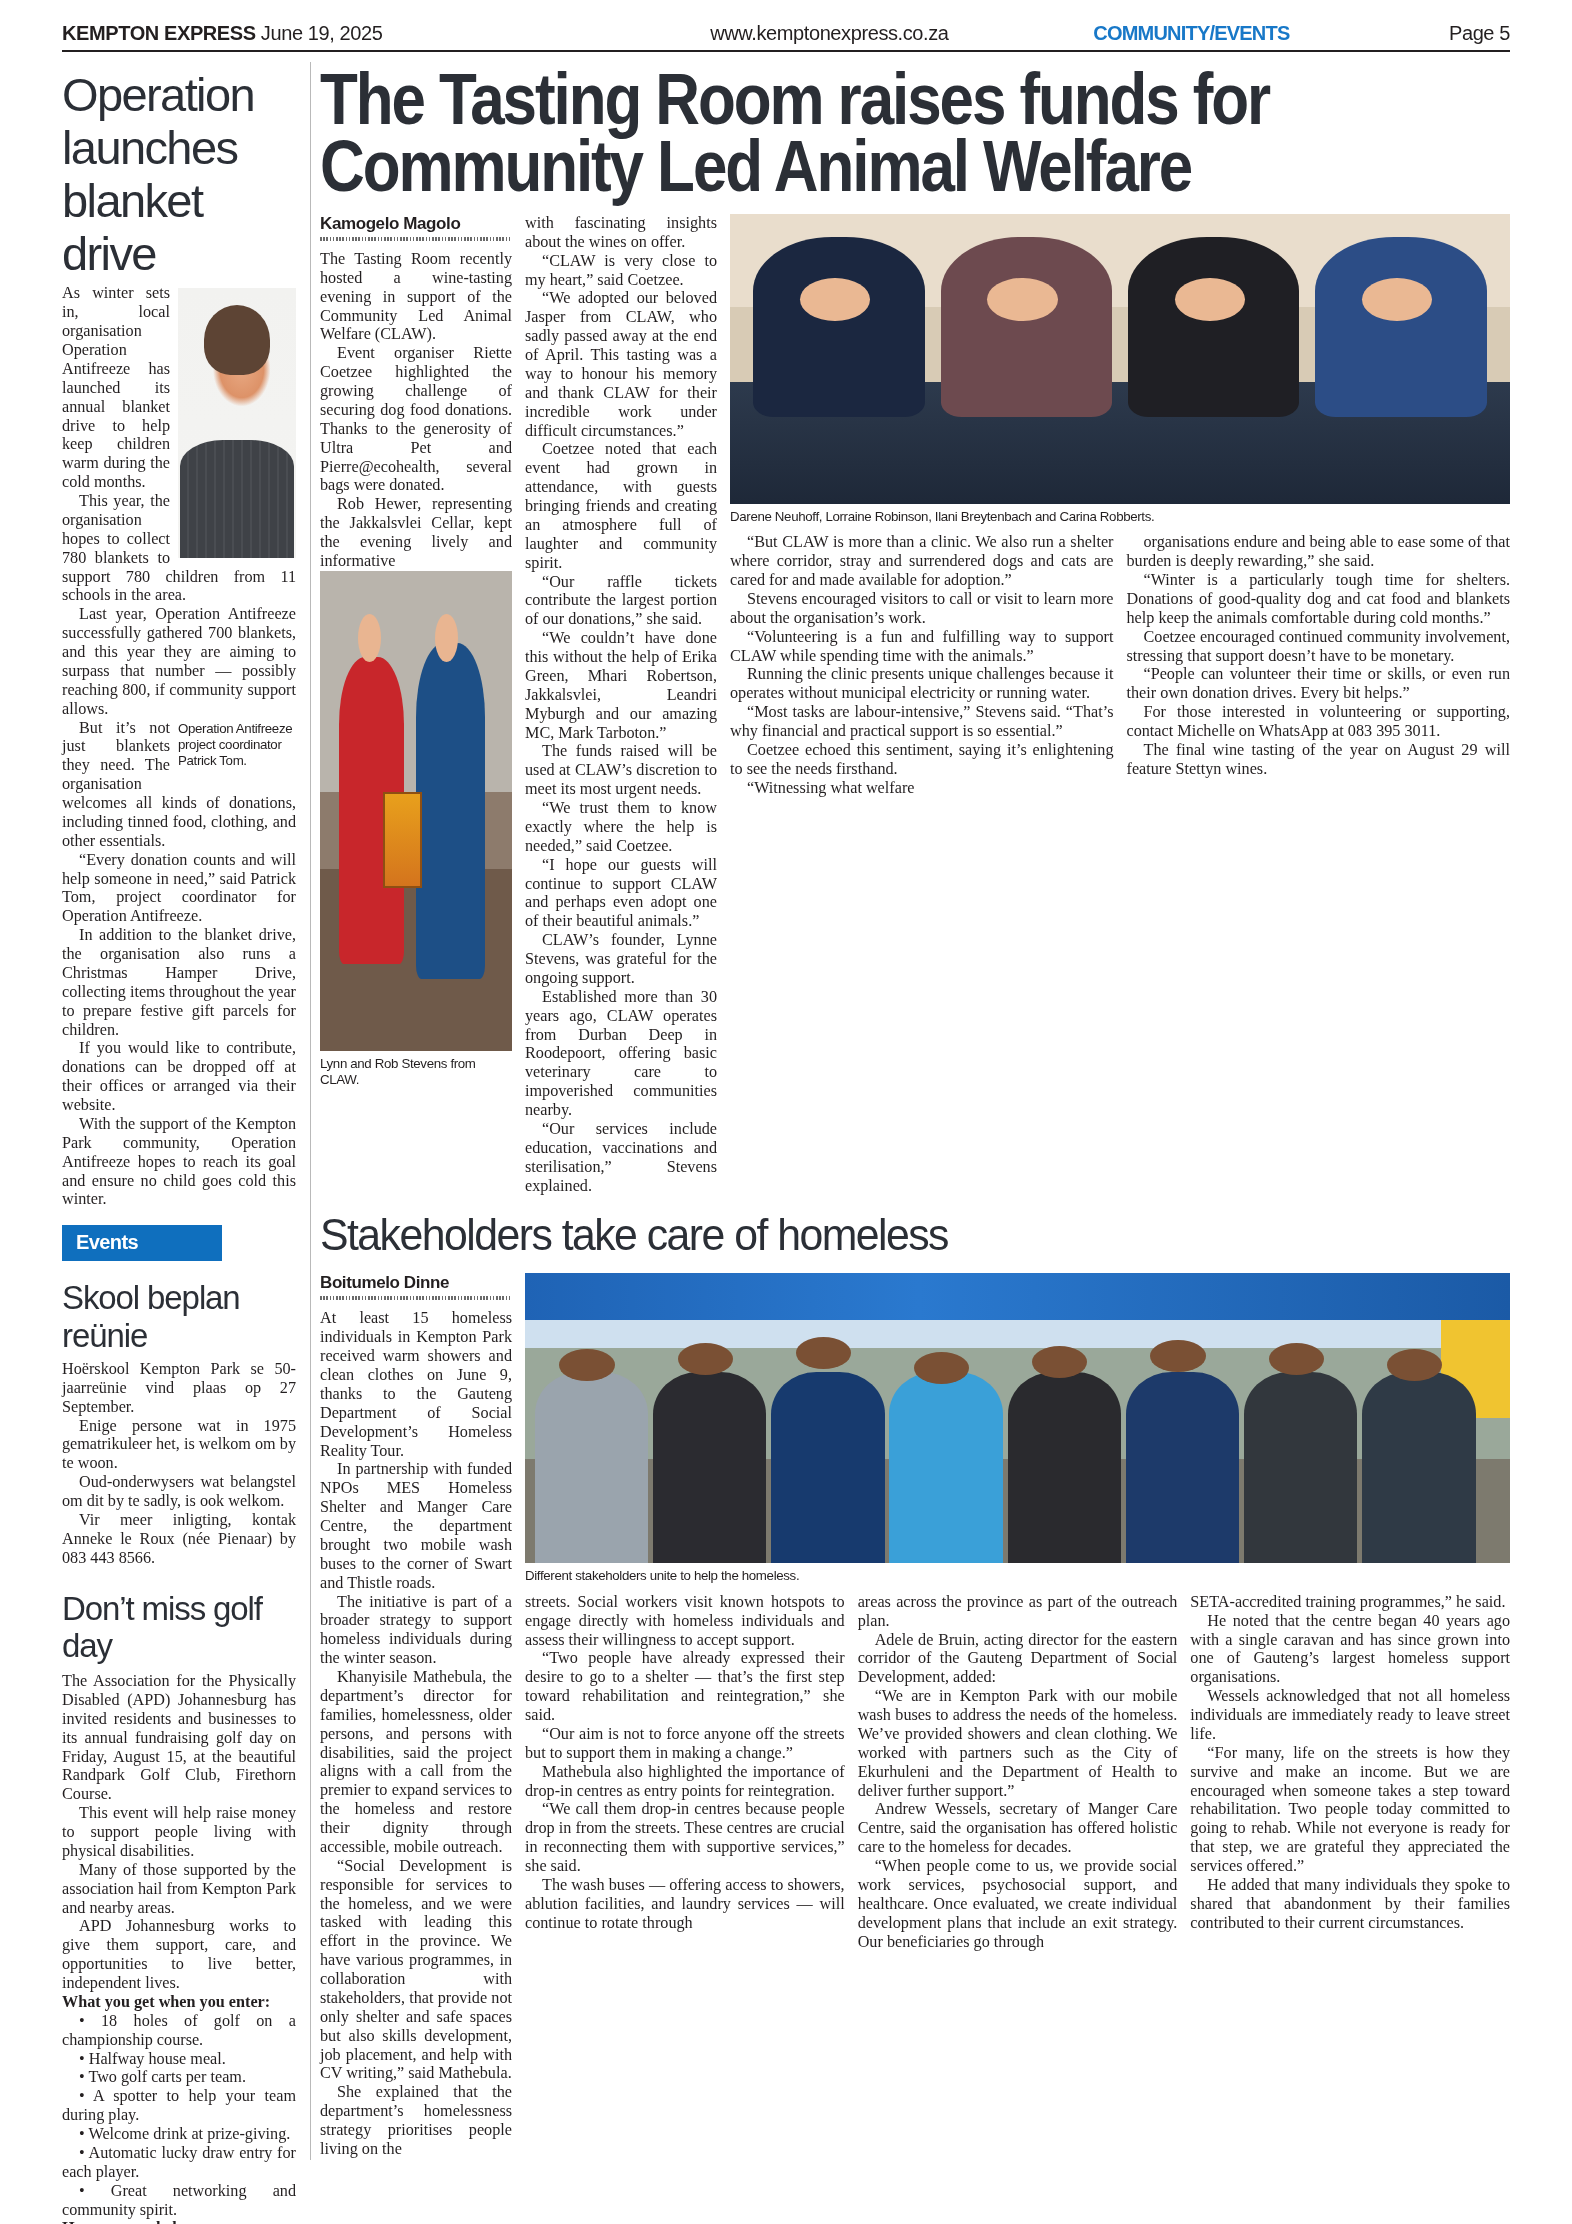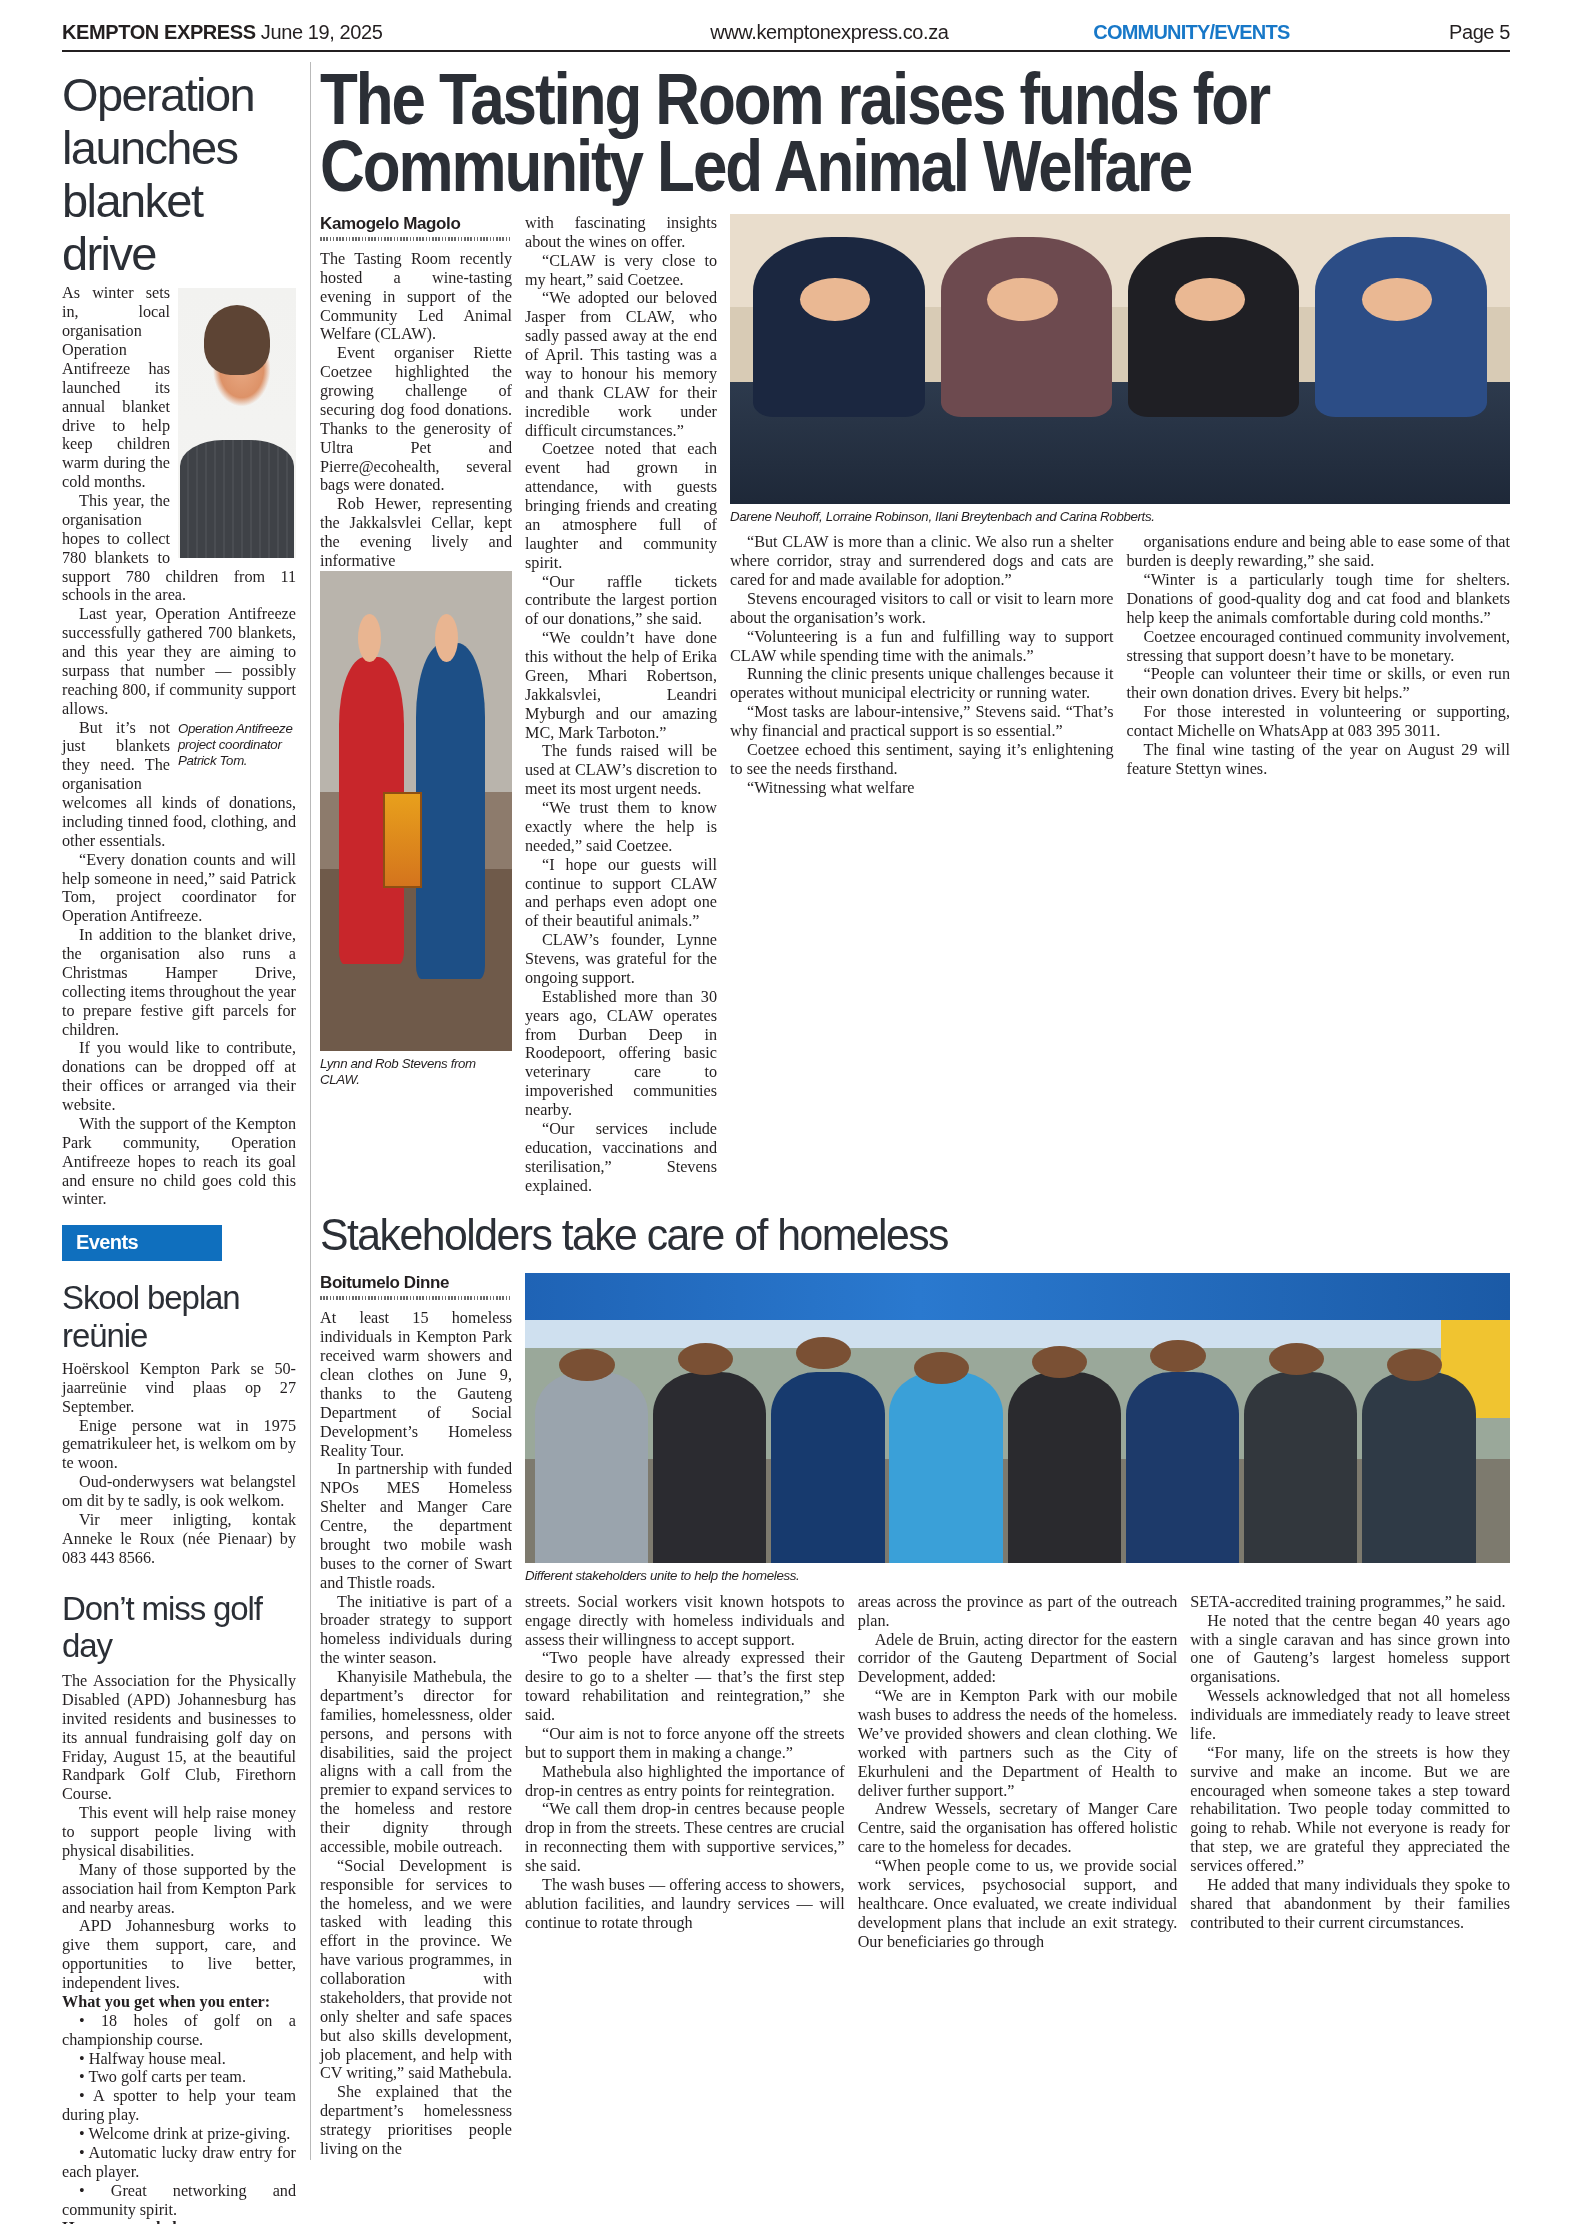--- a/index.html
+++ b/index.html
@@ -8,21 +8,21 @@
     width: 1572px; height: 2224px;
     background: #ffffff;
     font-family: "Liberation Serif", serif;
     color: #231f20;
     overflow: hidden;
   }
   .page { position: relative; width: 1572px; height: 2224px; padding: 0 62px; }
 
   
   .masthead {
-    display: flex; align-items: flex-end;
+    display: flex; align-items: center;
     height: 44px; padding-top: 22px;
     font-family: "Liberation Sans", sans-serif;
     font-size: 20px; letter-spacing: -0.4px;
     white-space: nowrap;
   }
   .mh-left { width: 38%; }
   .mh-left .paper { font-weight: 700; }
   .mh-url { width: 30%; text-align: center; }
   .mh-section { width: 20%; text-align: center; color: #1878c8; font-weight: 700; letter-spacing: -0.8px; }
   .mh-page { width: 12%; text-align: right; }
@@ -66,21 +66,20 @@
   .portrait::after { 
     content:""; position:absolute; left:2%; top:56%; width:96%; height:44%;
     background: repeating-linear-gradient(90deg,#3f4247 0 7px,#4a4d52 7px 9px),
                 #43464b;
     border-radius: 38% 38% 0 0 / 22% 22% 0 0;
   }
   .cap {
     font-family: "Liberation Sans", sans-serif;
     font-size: 13.3px; line-height: 1.23; color: #231f20;
     letter-spacing: -0.35px;
-    font-style: italic;
   }
   .cap-portrait { float: right; clear: right; width: 118px; margin: 2px 0 6px 8px; }
 
   .events-badge {
     display: inline-block; background: #0f6fbe; color: #fff;
     font-family: "Liberation Sans", sans-serif; font-weight: 700;
     font-size: 20px; letter-spacing: -0.6px;
     padding: 6px 22px 7px 14px; margin: 16px 0 4px;
     min-width: 160px;
   }

